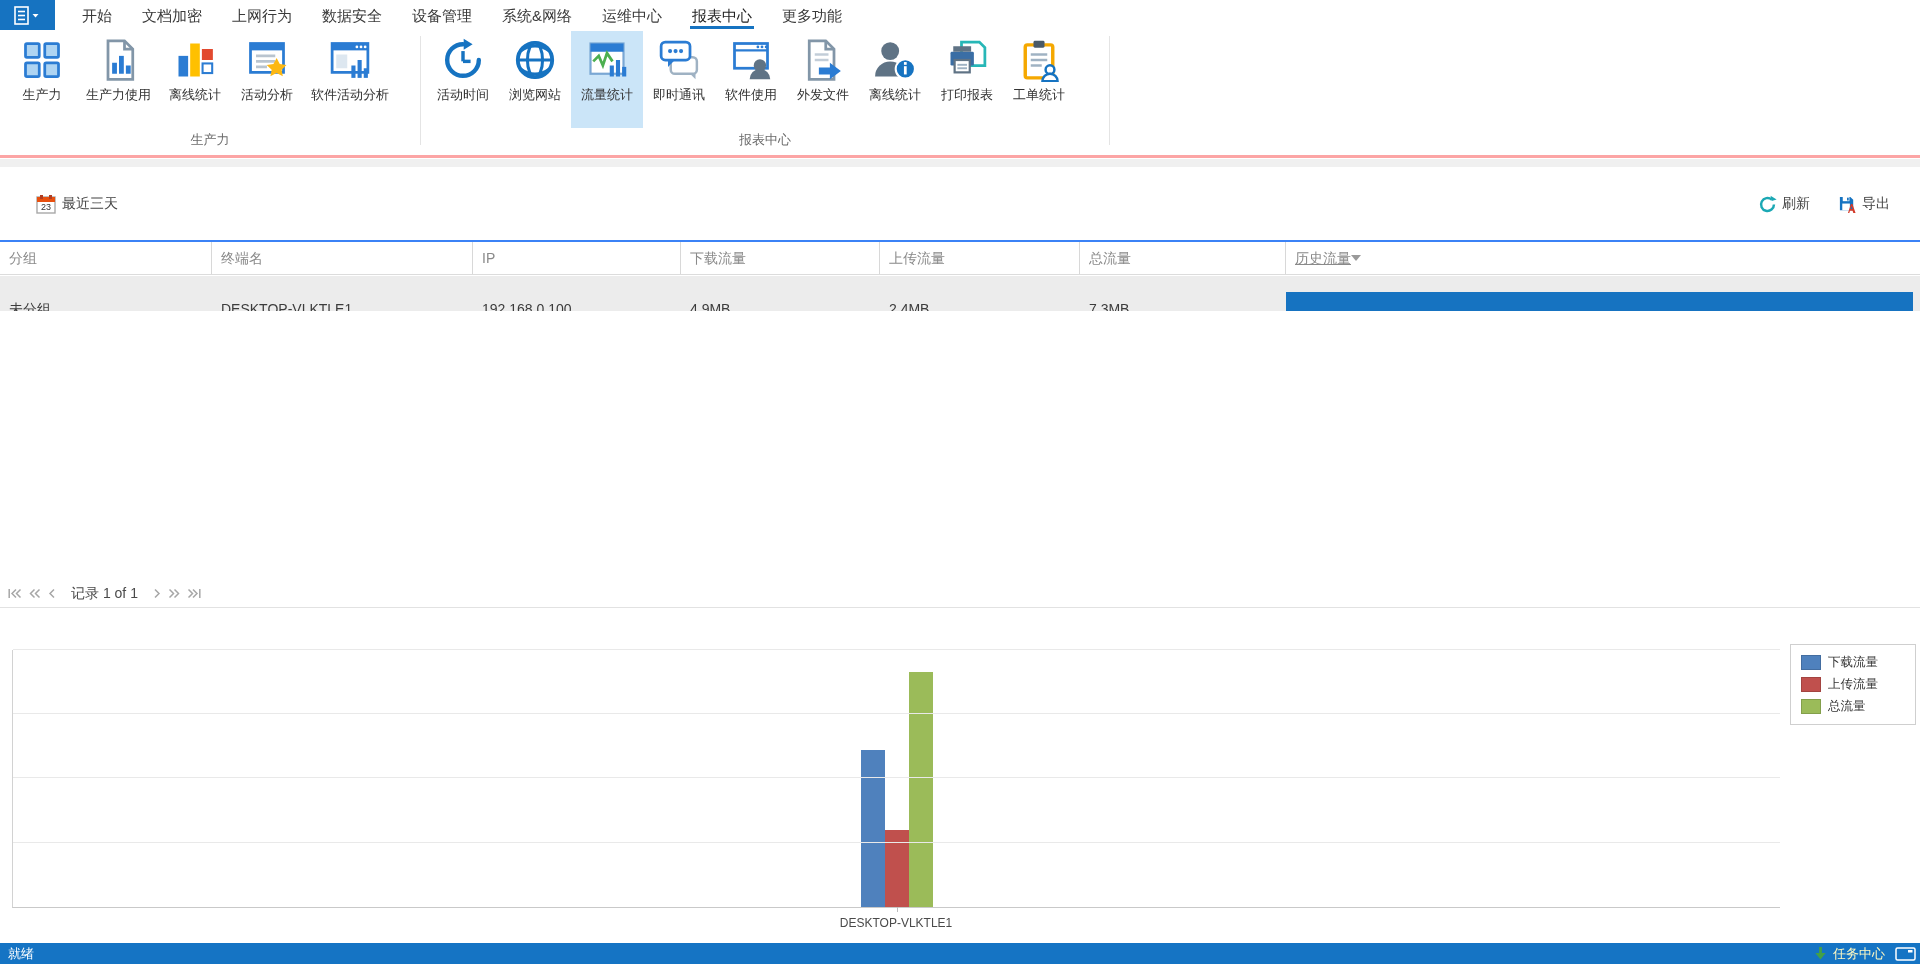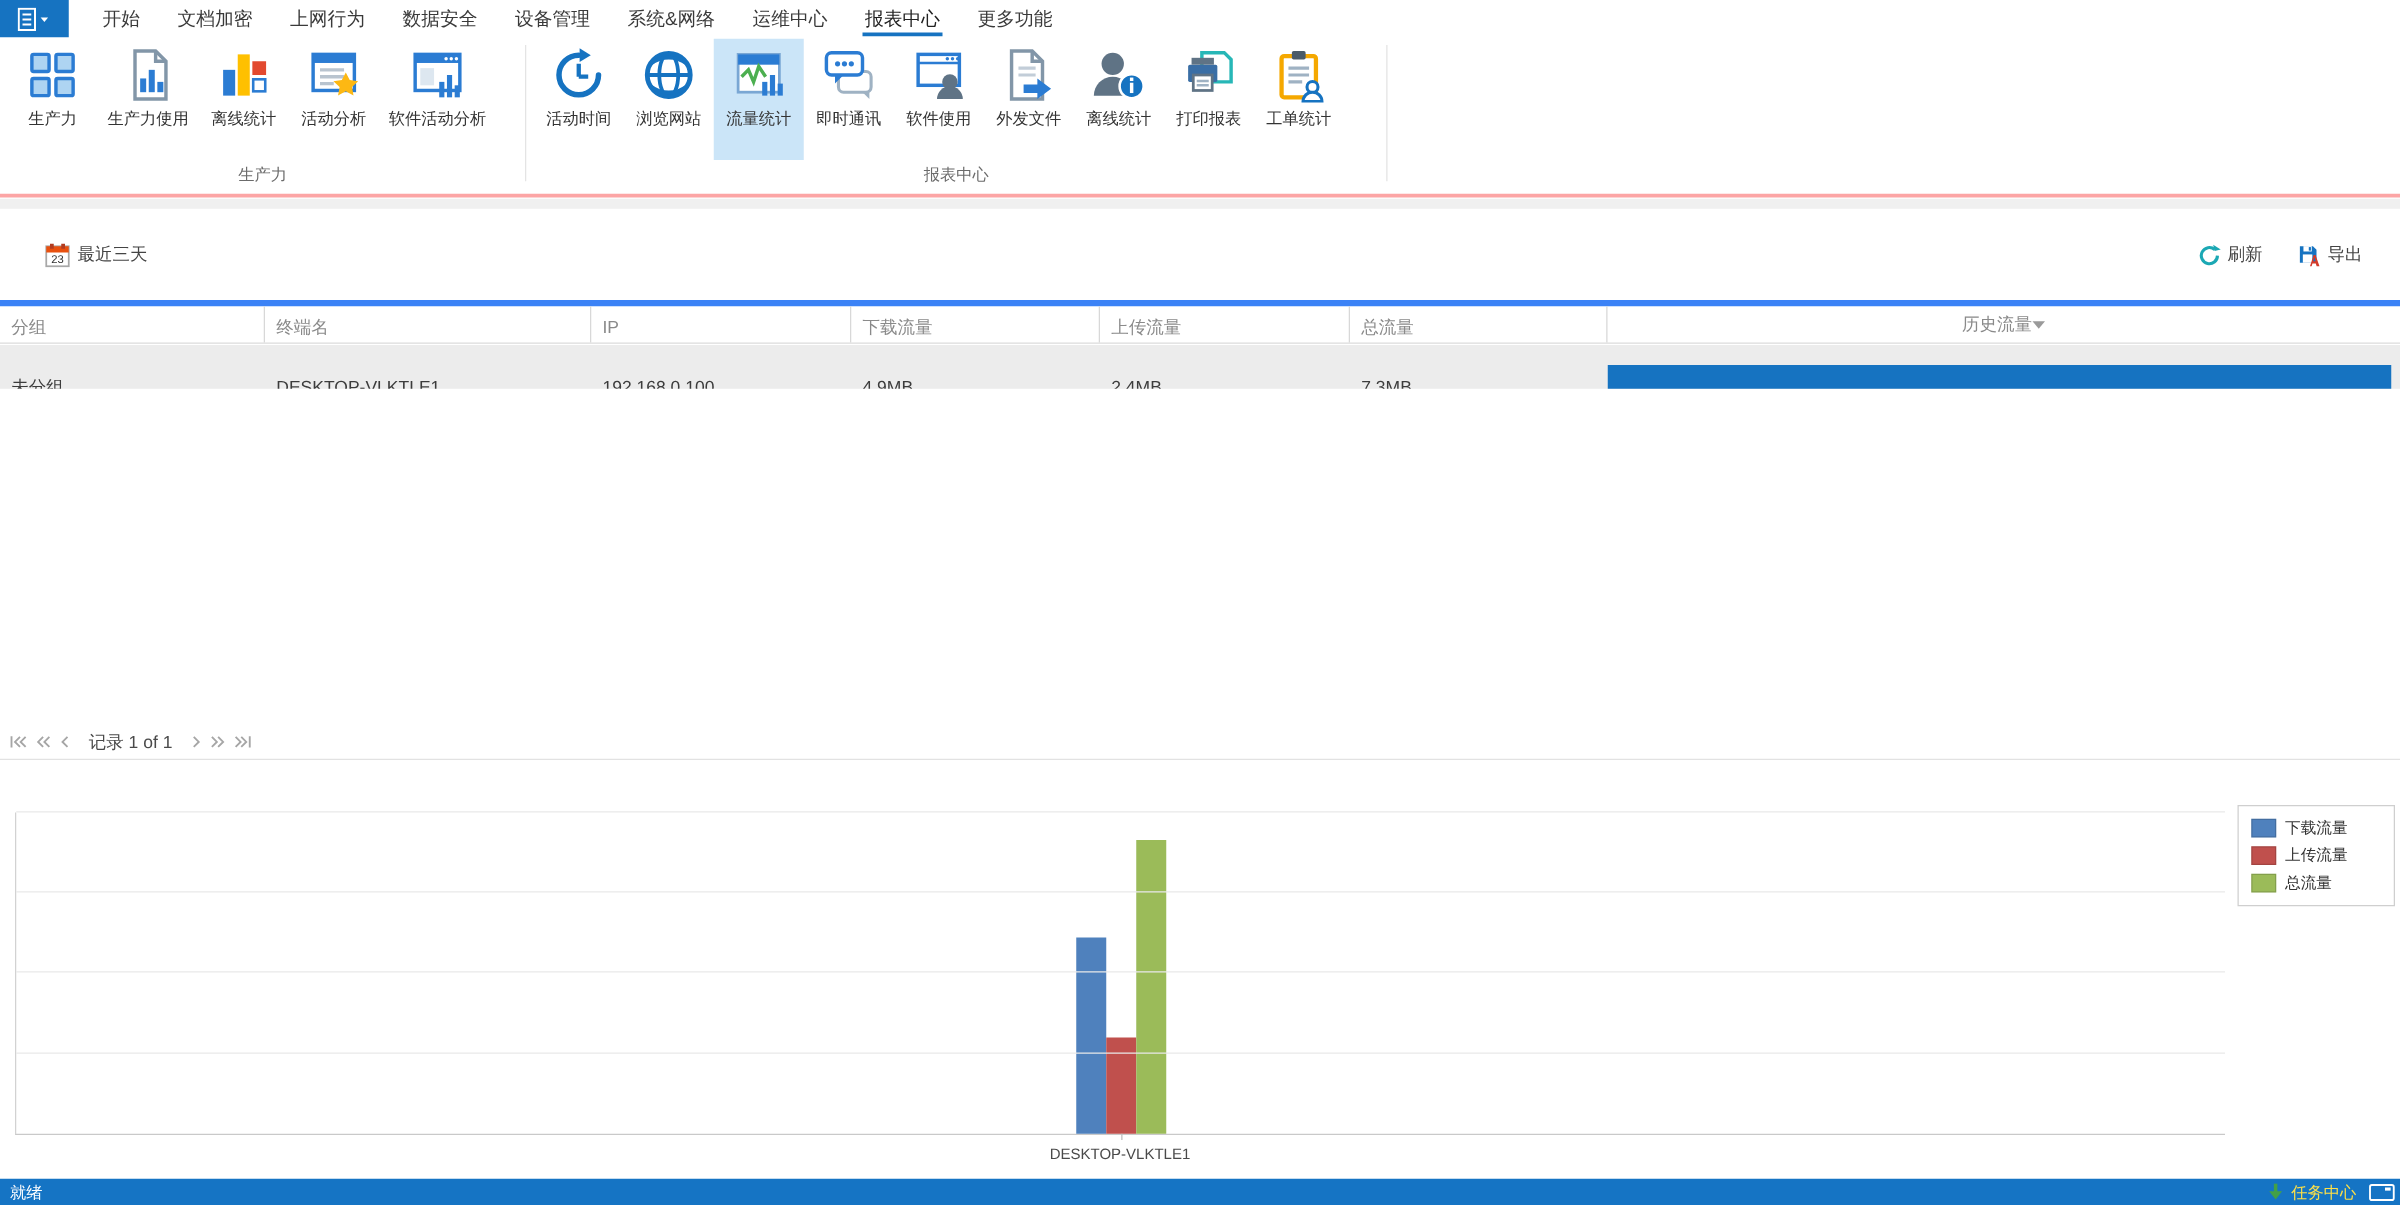--- a/index.html
+++ b/index.html
@@ -28,23 +28,23 @@
 
   
   .content-gap { position:absolute; top:159px; left:0; width:100%; height:8px; background:#f0f0f0; }
 
   
   .toolbar { position:absolute; top:183px; left:0; width:100%; height:42px; display:flex; align-items:center; padding:0 30px 0 35px; background:#fff; }
   .tool-btn { display:flex; align-items:center; gap:5px; font-size:14px; color:#444; cursor:pointer; white-space:nowrap; }
   .tool-right { margin-left:auto; display:flex; align-items:center; gap:28px; }
 
   
-  .thead { position:absolute; top:240px; left:0; width:100%; height:35px; background:#fff; border-top:5px solid #3b82f6; border-bottom:1px solid #dcdcdc; display:flex; }
+  .thead { position:absolute; top:240px; left:0; width:100%; height:35px; background:#fff; border-top:2px solid #3b82f6; border-bottom:1px solid #dcdcdc; display:flex; }
   .th { font-size:14px; color:#8a8a8a; line-height:33px; padding-left:9px; border-right:1px solid #d8d8d8; white-space:nowrap; overflow:hidden; cursor:pointer; }
-  .th:last-child { border-right:none; display:flex; align-items:center; justify-content:center; padding-right:10px; }
+  .th:last-child { border-right:none; display:flex; align-items:center; justify-content:flex-start; padding-right:10px;text-decoration:underline; }
   .col-group{width:212px;} .col-terminal{width:261px;} .col-ip{width:208px;}
   .col-download{width:199px;} .col-upload{width:200px;} .col-total{width:206px;} .col-history{flex:1;}
   .dd-arrow { width:0; height:0; border-left:5px solid transparent; border-right:5px solid transparent; border-top:6px solid #9a9a9a; cursor:pointer; }
   .trow { position:absolute; top:276px; left:0; width:100%; height:35px; background:#ececec; display:flex; cursor:pointer; }
   .td { font-size:14px; color:#3c3c3c; line-height:35px; padding-left:9px; white-space:nowrap; overflow:hidden;margin-top:16px; }
   .td.col-history { padding:0; }
   .history-bar { height:35px; width:calc(100% - 7px); background:#1673c1; }
 
   
   .pager { position:absolute; top:580px; left:0; width:100%; height:28px; background:#fff; border-bottom:1px solid #e2e2e2; display:flex; align-items:center; padding-left:8px; gap:7px; }
@@ -61,21 +61,21 @@
   .x-label { position:absolute; top:300px; left:696px; width:400px; text-align:center; font-size:12px; color:#4a4a4a; }
   .legend { position:absolute; left:1790px; top:28px; width:126px; background:#fff; border:1px solid #cfcfcf; padding:9px 10px; display:flex; flex-direction:column; gap:5px; }
   .legend-entry { display:flex; align-items:center; gap:7px; }
   .legend-swatch { width:20px; height:15px; border:1px solid rgba(0,0,0,0.15); }
   .legend-label { font-size:12.5px; color:#333; white-space:nowrap; }
 
   
   .statusbar { position:absolute; top:943px; left:0; width:100%; height:21px; background:#1574c4; display:flex; align-items:center; justify-content:space-between; padding:0 4px 0 8px; }
   .status-left { font-size:13px; color:#fff; }
   .status-right { display:flex; align-items:center; gap:10px; }
-  .task-center { display:flex; align-items:center; gap:5px; font-size:13px; color:#fde047; cursor:pointer; }
+  .task-center { display:flex; align-items:center; gap:5px; font-size:13px; color:#fef9c3; cursor:pointer; }
 </style>
 </head>
 <body>
 
 <div id="root">
 
   <div class="menubar">
     <div class="app-btn">
       <svg width="27" height="19" viewBox="0 0 27 19">
         <rect x="1" y="1" width="13" height="17" fill="none" stroke="#fff" stroke-width="1.6"></rect>

